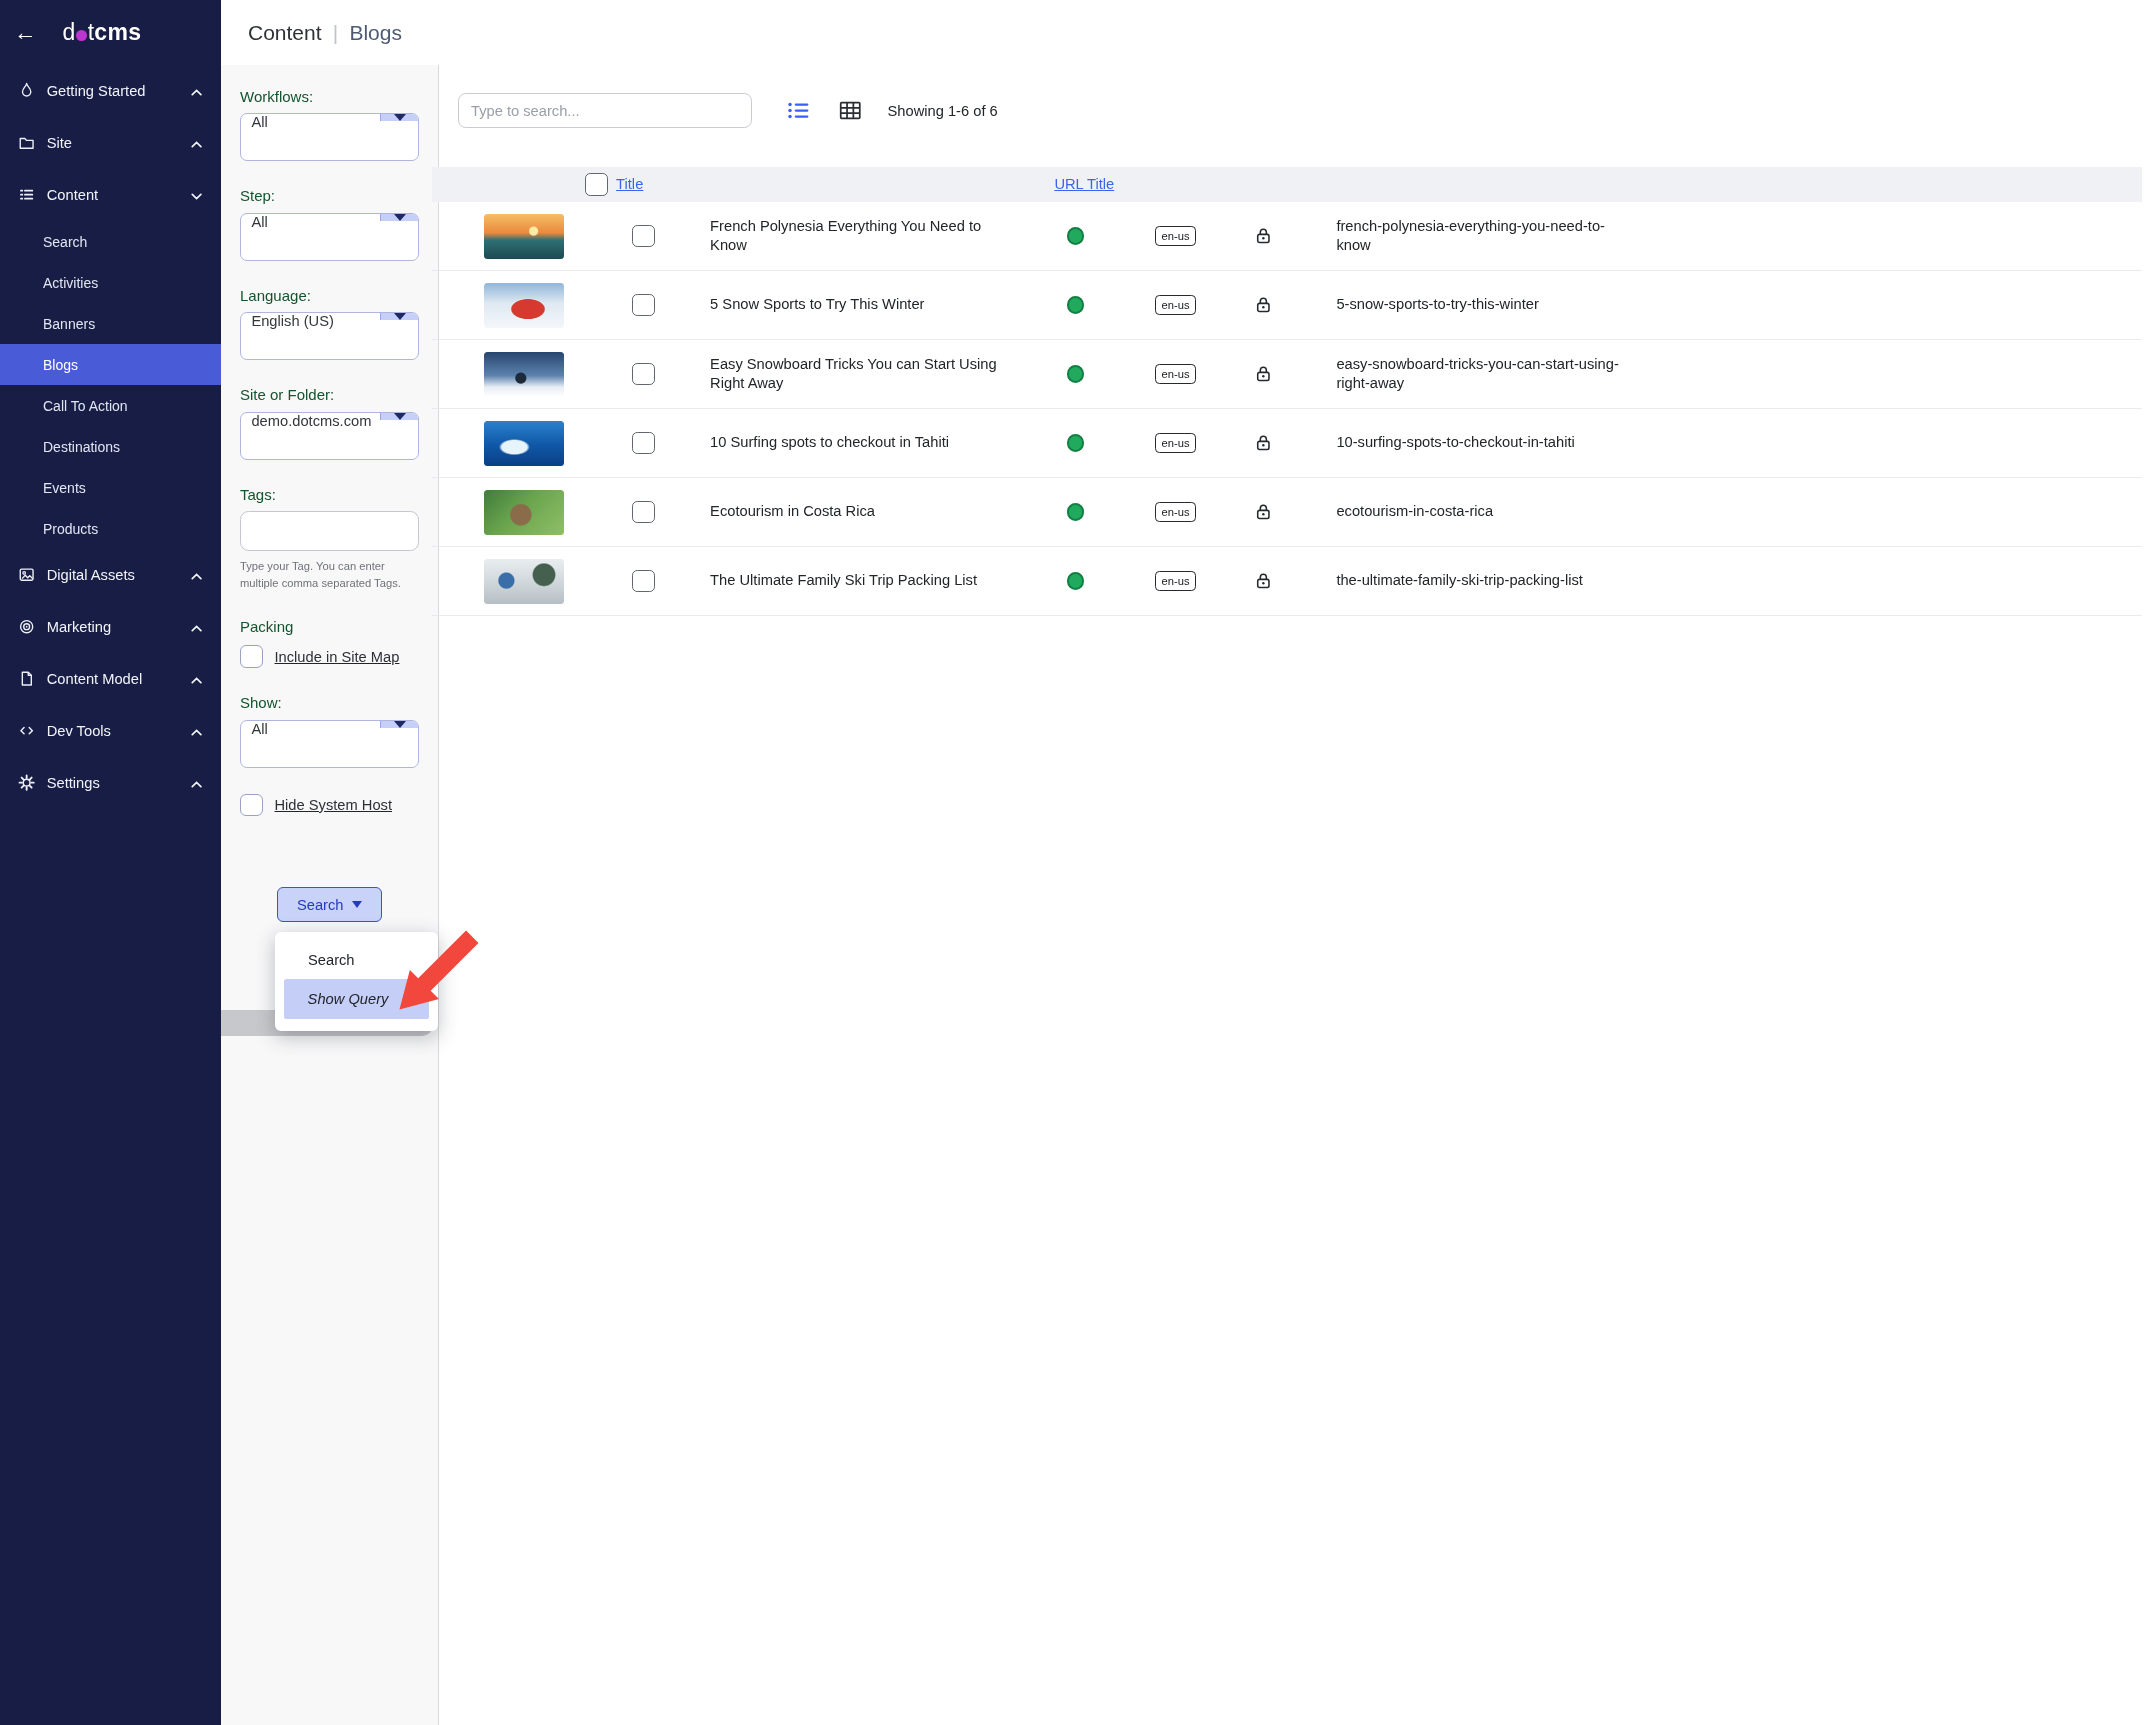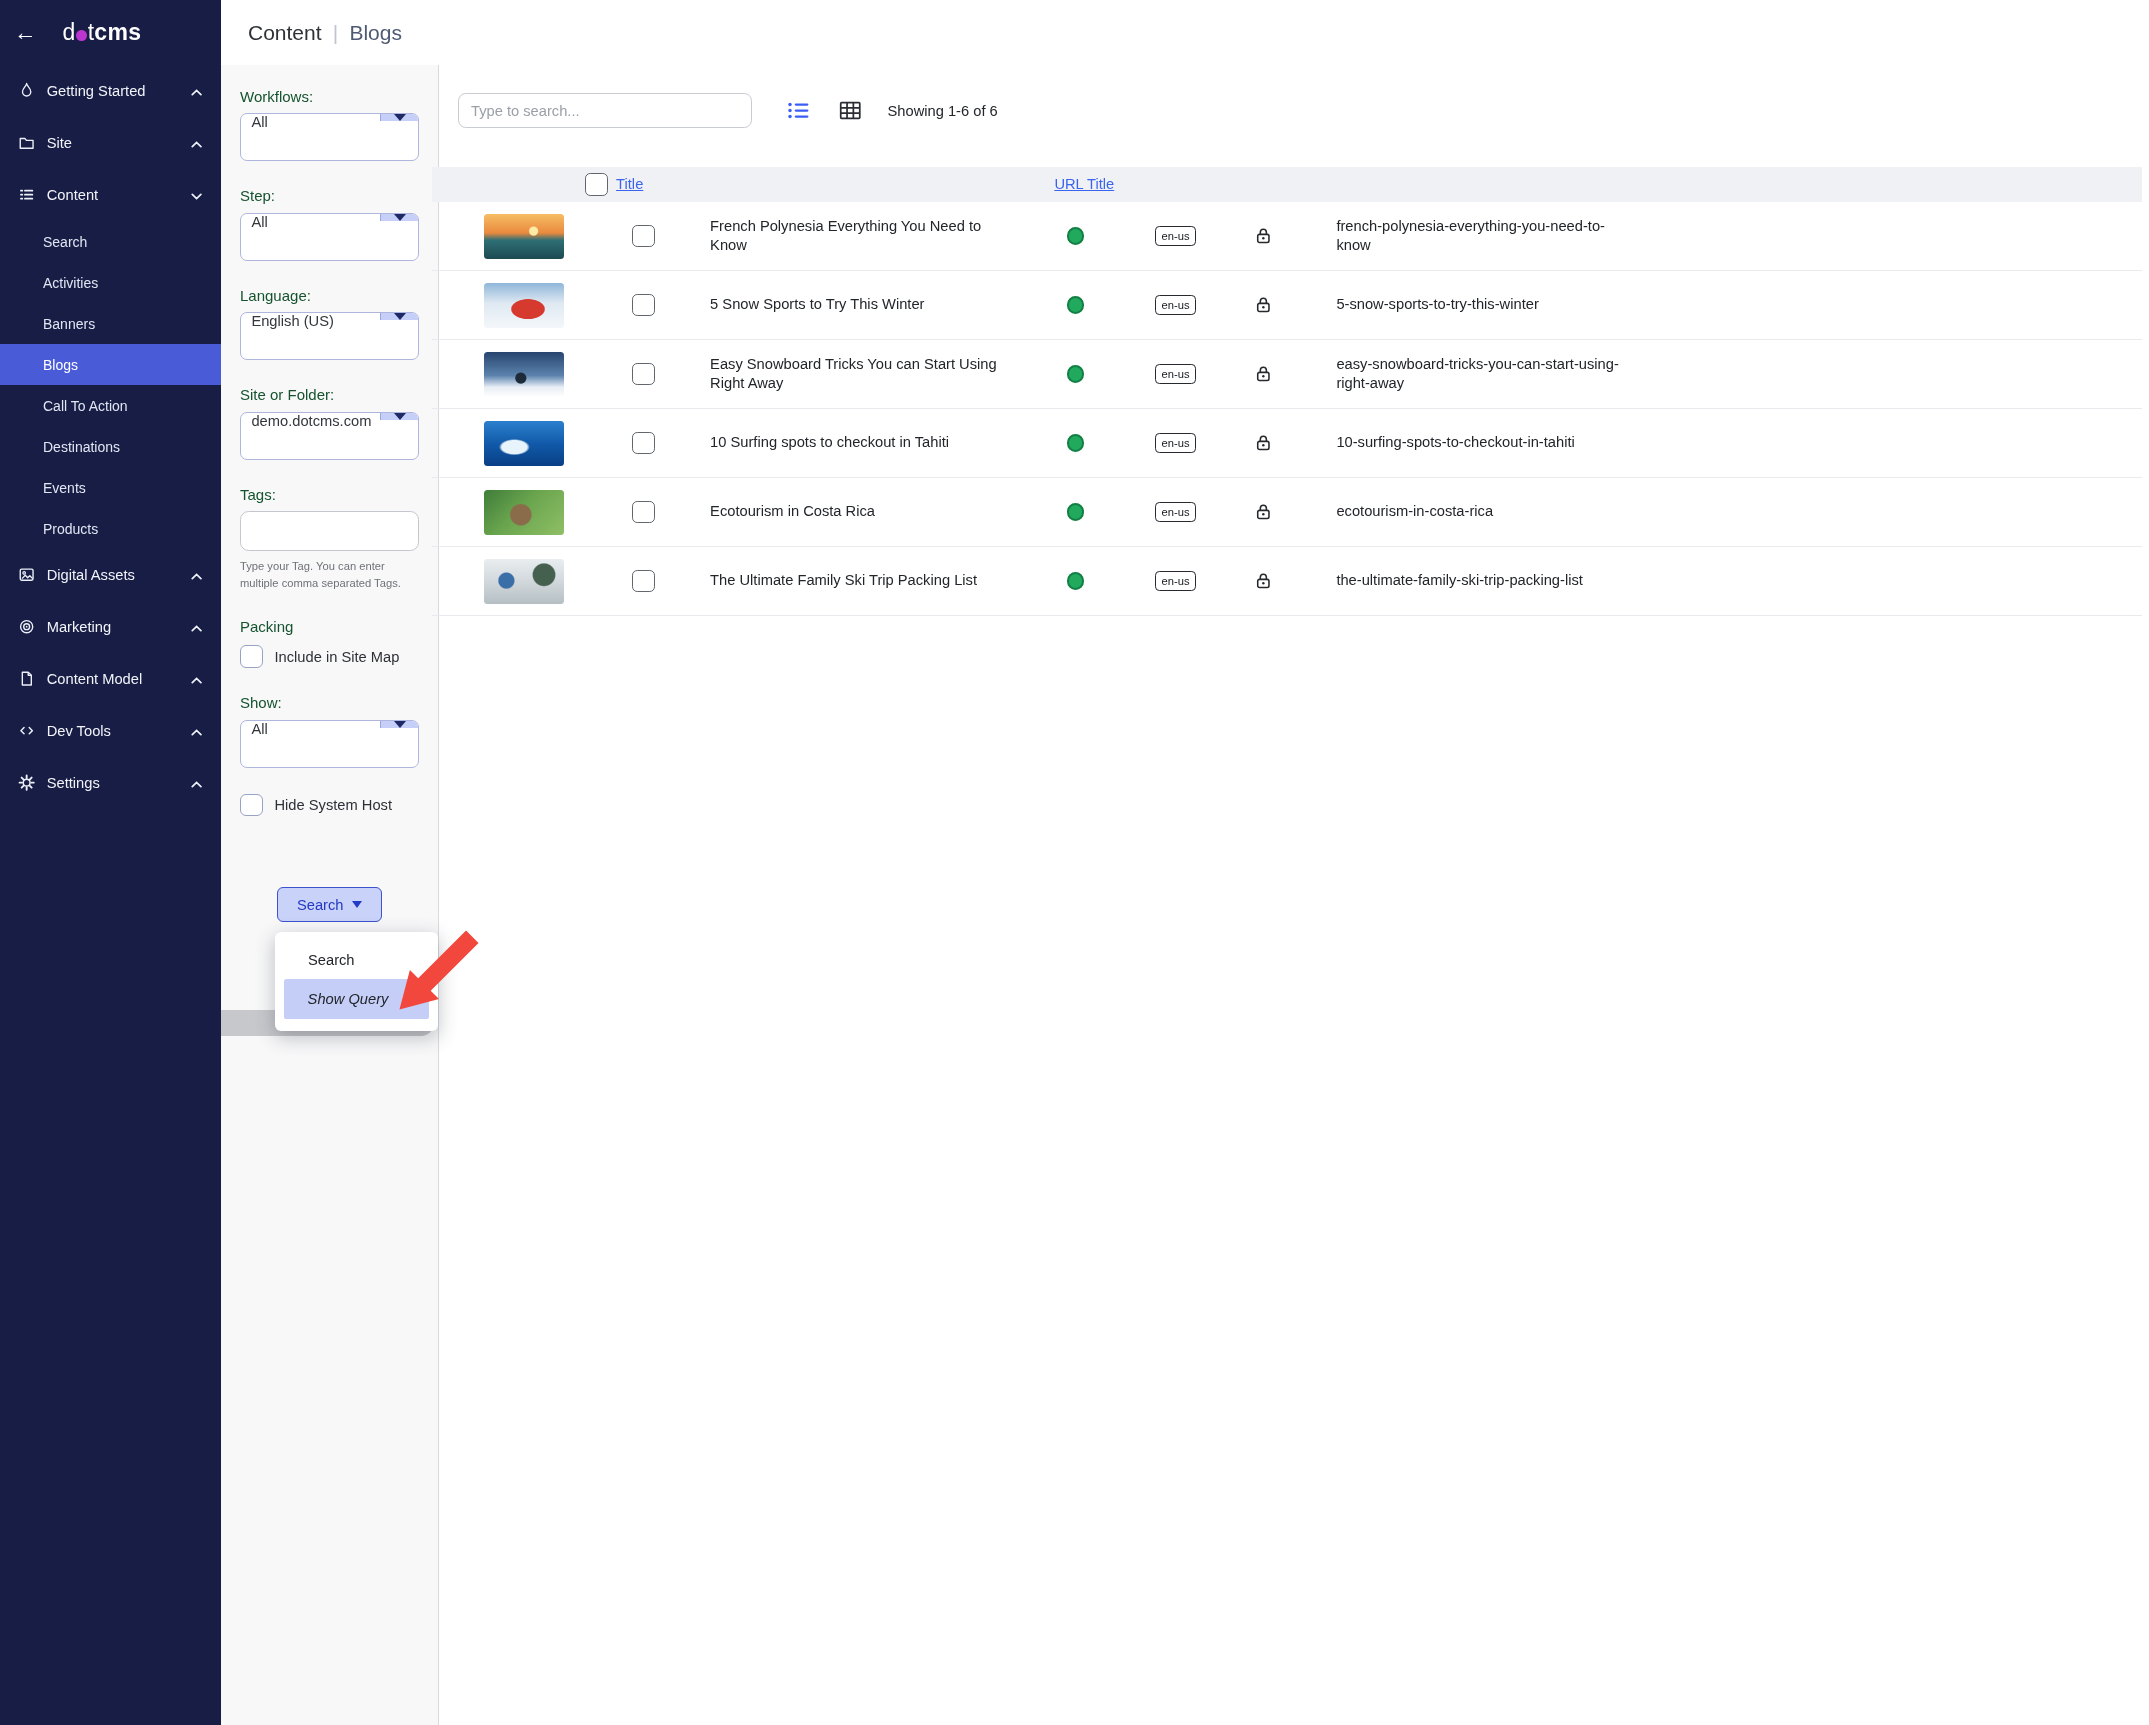--- a/index.html
+++ b/index.html
@@ -34,21 +34,21 @@
   
   .filters { position:absolute; left:221px; top:65px; width:218px; height:1661px; background:#f8f8f9; border-right:0.9px solid #d9dadd; padding:22.5px 19px 0 19px; }
   .flabel { font-size:15px; color:#14532d; margin-bottom:8.6px; }
   .fgroup { margin-bottom:26px; }
   .fhelp { font-size:11.2px; color:#6e7278; line-height:1.5; margin-top:7px; }
   .select { display:flex; height:48px; background:#fff; border:0.9px solid #aeb6dd; border-radius:7px; overflow:hidden; align-items:flex-start; cursor:pointer; }
   .select-value { flex:1; display:flex; align-items:center; padding:0 10.4px; font-size:14.7px; color:#33363c; white-space:nowrap; overflow:hidden; }
   .select-btn { width:38px; background:#c6cff7; border-left:0.9px solid #9aa5e2; display:flex; align-items:center; justify-content:center; }
   .tri { width:0; height:0; border-left:6px solid transparent; border-right:6px solid transparent; border-top:7.8px solid #1e2a66; }
   .tinput { width:100%; height:40px; border:0.9px solid #c4c7ce; border-radius:8.6px; background:#fff; padding:0 10.4px; font-size:14.7px; font-family:inherit; color:#33363c; }
-  .cbrow { display:flex; align-items:center; gap:12px; }
+  .cbrow { display:flex; align-items:center; gap:12px;text-decoration:underline; }
   .cb { width:22.5px; height:22.5px; border:1.7px solid #99a1c4; border-radius:6px; background:#fff; flex:0 0 auto; cursor:pointer; }
   .cblabel { font-size:14.7px; color:#2d3036; }
 
   .search-split { position:absolute; left:277px; top:887px; width:105px; height:35px; background:#c9d2f8; border:0.9px solid #3d52cc; border-radius:6px; display:flex; align-items:center; justify-content:center; gap:8.6px; z-index:6; color:#2439c5; font-size:14.7px; cursor:pointer; }
   .tri-sm { width:0; height:0; border-left:5.2px solid transparent; border-right:5.2px solid transparent; border-top:7px solid #2439c5; }
 
   .hscroll { position:absolute; left:221px; top:1010px; width:213px; height:26px; background:#c7c8cc; border-radius:0 13px 13px 0; z-index:5; cursor:pointer; }
 
   .menu-card { position:absolute; left:275px; top:932px; width:163px; padding:10.4px 0 12px 0; background:#fff; border-radius:6px; box-shadow:0 5.2px 19px rgba(40,45,60,.30); z-index:30; }
   .menu-item { height:35px; display:flex; align-items:center; padding-left:33px; font-size:14.7px; color:#22252a; cursor:pointer; }

